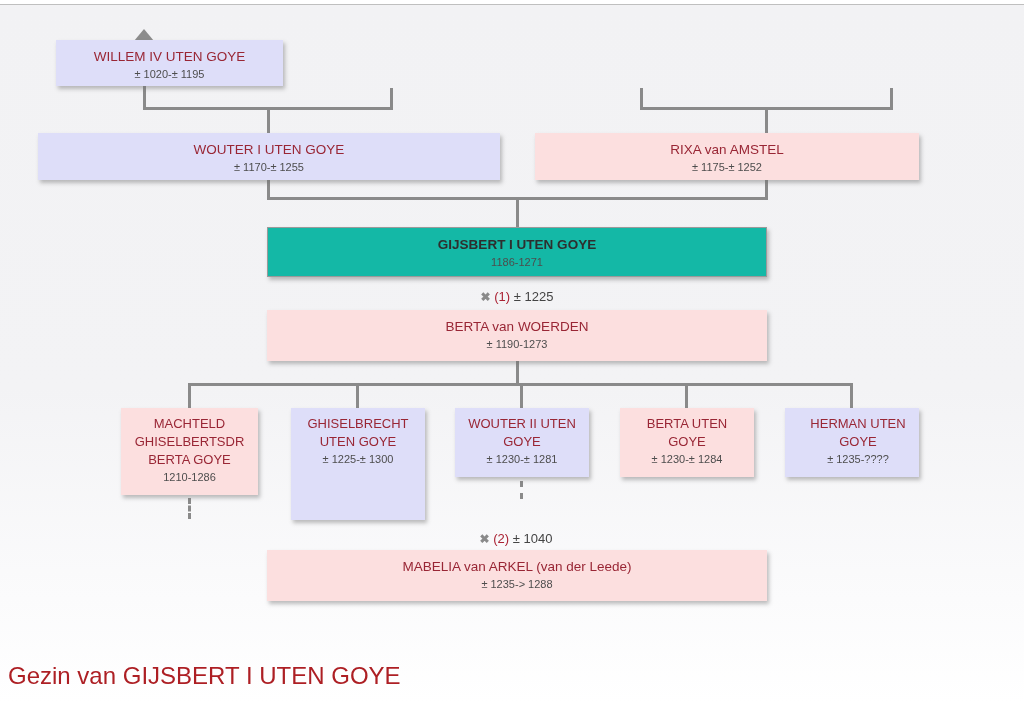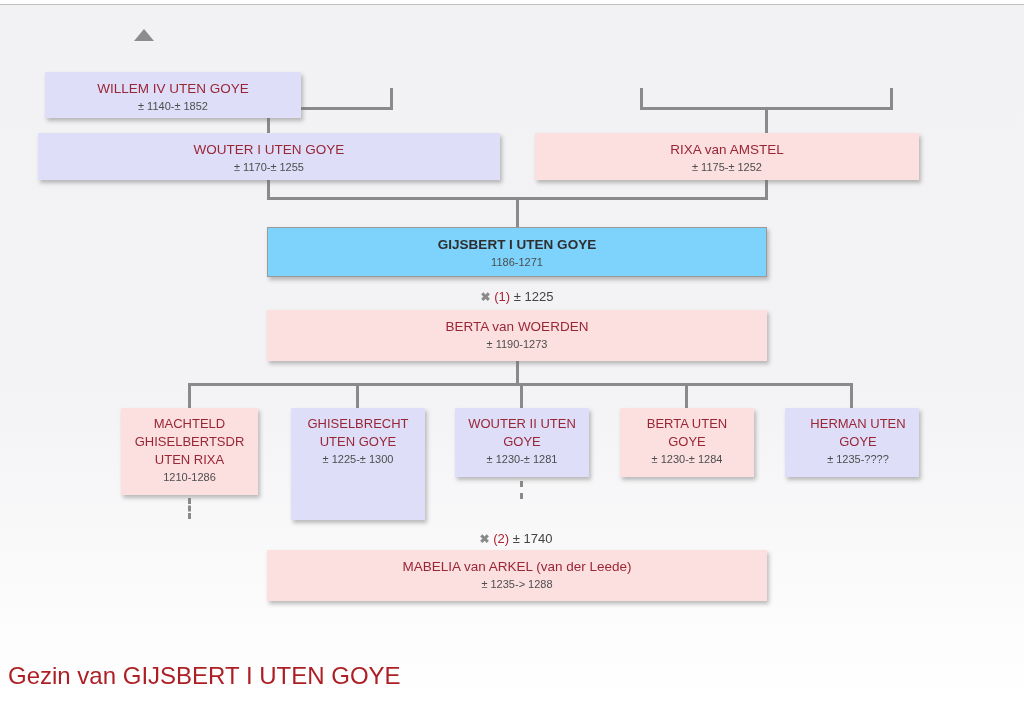--- a/index.html
+++ b/index.html
@@ -26,26 +26,26 @@
   .box {
     position:absolute; box-sizing:border-box;
     text-align:center; padding-top:7px;
     box-shadow:2px 3px 4px rgba(110,110,110,0.45);
     cursor:pointer;
   }
   .box .name { display:block; font-size:13.5px; line-height:19px; color:#992635; }
   .box .dates { display:block; font-size:11px; line-height:17px; color:#4d4d4d; }
   .male   { background:#dedef9; }
   .female { background:#fcdfdf; }
-  .central { background:#7dd3fc; border:1px solid #9a9a9a;text-align:center; }
+  .central { background:#14b8a6; border:1px solid #9a9a9a;text-align:center; }
   .central .name { font-weight:bold; color:#2e2e2e; }
   .child .name { font-size:13px; line-height:18px; max-width:112px; margin:0 auto; }
 
   
-  .b-willem   { left:45px;  top:40px;  width:256px; height:46px;margin-top:32px; }
+  .b-willem   { left:56px;  top:40px;  width:227px; height:46px; }
   .b-wouter1  { left:38px;  top:133px; width:462px; height:47px;text-align:center; }
   .b-rixa     { left:535px; top:133px; width:384px; height:47px; }
   .b-gijsbert { left:267px; top:227px; width:500px; height:50px; }
   .b-bertaw   { left:267px; top:310px; width:500px; height:51px; }
   .b-machteld { left:121px; top:408px; width:137px; height:87px; }
   .b-ghisel   { left:291px; top:408px; width:134px; height:112px; }
   .b-wouter2  { left:455px; top:408px; width:134px; height:69px;text-align:center; }
   .b-bertac   { left:620px; top:408px; width:134px; height:69px; }
   .b-herman   { left:785px; top:408px; width:134px; height:69px;padding-left:12px; }
   .b-mabelia  { left:267px; top:550px; width:500px; height:51px; }
@@ -115,21 +115,21 @@
   <div class="vline" style="left:520px; top:386px; height:22px;"></div>
   <div class="vline" style="left:685px; top:386px; height:22px;"></div>
   <div class="vline" style="left:850px; top:386px; height:22px;"></div>
 
   <div class="vdash" style="left:188px; top:498px; height:21px;"></div>
   <div class="vdash" style="left:356px; top:498px; height:21px;"></div>
   <div class="vdash" style="left:520px; top:481px; height:18px;"></div>
 
   <div class="box male b-willem">
     <span class="name">WILLEM IV UTEN GOYE</span>
-    <span class="dates">± 1140-± 1852</span>
+    <span class="dates">± 1020-± 1195</span>
   </div>
 
   <div class="box male b-wouter1">
     <span class="name">WOUTER I UTEN GOYE</span>
     <span class="dates">± 1170-± 1255</span>
   </div>
 
   <div class="box female b-rixa">
     <span class="name">RIXA van AMSTEL</span>
     <span class="dates">± 1175-± 1252</span>
@@ -145,21 +145,21 @@
     <span class="mnum">(1)</span>
     <span class="mdate">± 1225</span>
   </div>
 
   <div class="box female b-bertaw">
     <span class="name">BERTA van WOERDEN</span>
     <span class="dates">± 1190-1273</span>
   </div>
 
   <div class="box female child b-machteld">
-    <span class="name">MACHTELD GHISELBERTSDR UTEN RIXA</span>
+    <span class="name">MACHTELD GHISELBERTSDR BERTA GOYE</span>
     <span class="dates">1210-1286</span>
   </div>
 
   <div class="box male child b-ghisel">
     <span class="name">GHISELBRECHT UTEN GOYE</span>
     <span class="dates">± 1225-± 1300</span>
   </div>
 
   <div class="box male child b-wouter2">
     <span class="name">WOUTER II UTEN GOYE</span>
@@ -172,21 +172,21 @@
   </div>
 
   <div class="box male child b-herman">
     <span class="name">HERMAN UTEN GOYE</span>
     <span class="dates">± 1235-????</span>
   </div>
 
   <div class="marriage m2">
     <span class="msym">✖</span>
     <span class="mnum">(2)</span>
-    <span class="mdate">± 1740</span>
+    <span class="mdate">± 1040</span>
   </div>
 
   <div class="box female b-mabelia">
     <span class="name">MABELIA van ARKEL (van der Leede)</span>
     <span class="dates">± 1235-&gt; 1288</span>
   </div>
 
   <h1 class="family-title">Gezin van GIJSBERT I UTEN GOYE</h1>
 </div>
 

